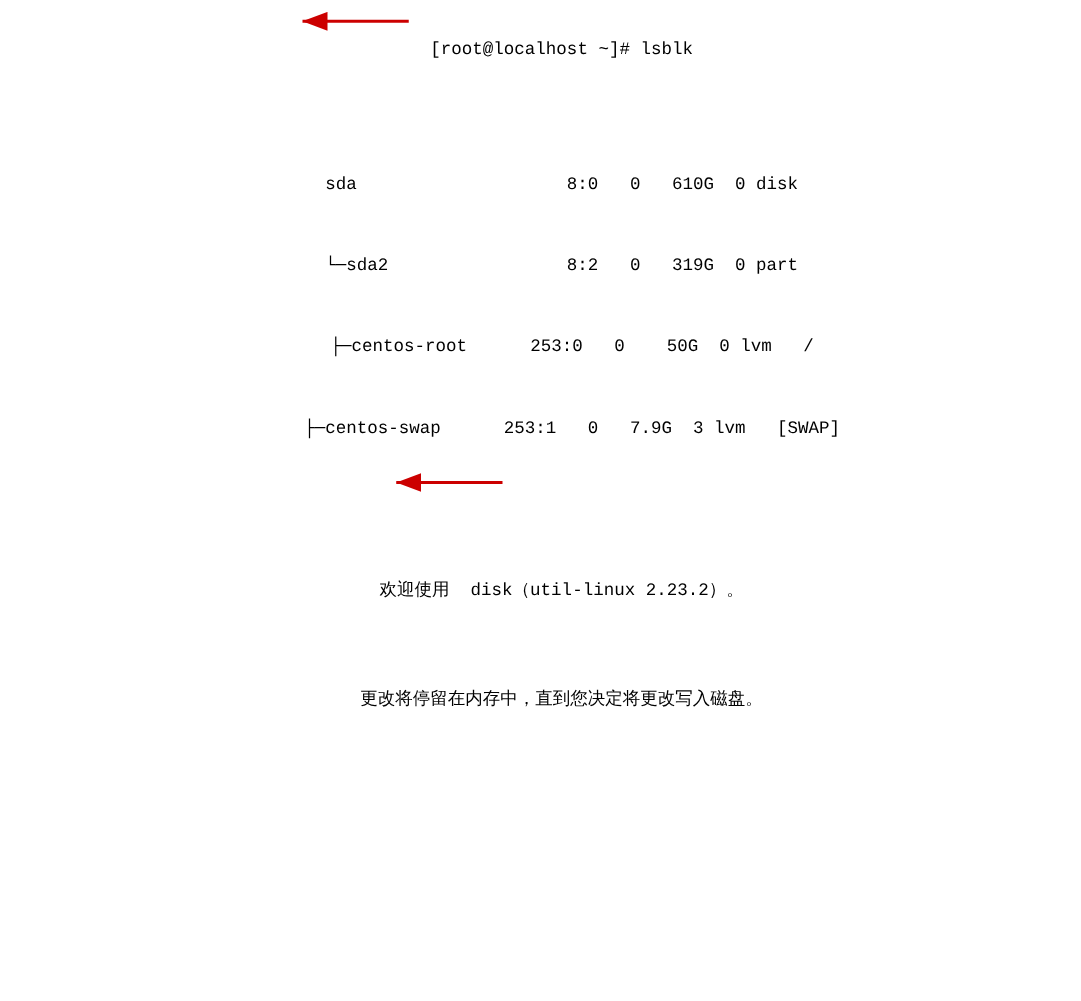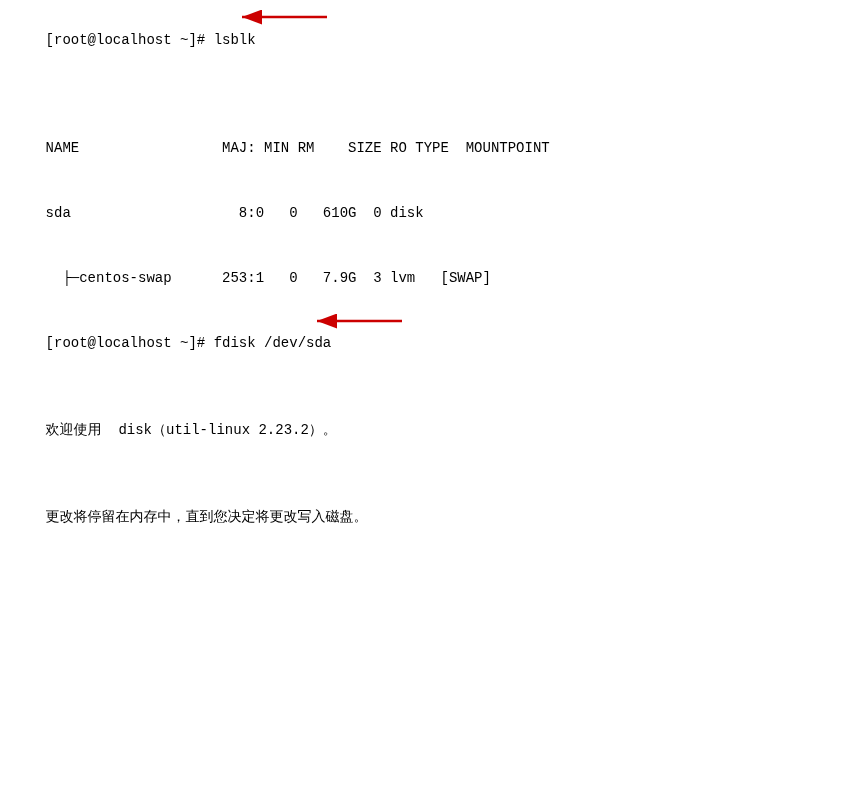--- a/index.html
+++ b/index.html
@@ -15,20 +15,21 @@
       background: #ffffff;
       color: #000000;
       padding: 8px 12px;
       width: 100%;
       min-height: 780px;
       position: relative;
     }
     .line {
       line-height: 1.55;
       white-space: pre;
+      text-align: center;
     }
   </style>
 </head>
 <body>
 
 <div class="terminal">
 
   <div class="line" style="position:relative;">
     <span>[root@localhost ~]# lsblk</span>
     
@@ -36,31 +37,33 @@
       <defs>
         <marker id="arrowhead1" markerWidth="8" markerHeight="6" refX="8" refY="3" orient="auto">
           <polygon points="0 0, 8 3, 0 6" fill="#cc0000"></polygon>
         </marker>
       </defs>
       <line x1="95" y1="13" x2="10" y2="13" stroke="#cc0000" stroke-width="2.5" marker-end="url(#arrowhead1)"></line>
     </svg>
   </div>
 
   <div class="line">
-    <span>NAME                 MAJ: MIN RM    SIZE RO TYPE  MOUNTPOINT</span>
+    <span>sda                    8:0   0   610G  0 disk</span>
   </div>
   <div class="line">
-    <span>sda                    8:0   0   610G  0 disk</span>
+    <span>└─sda2                 8:2   0   319G  0 part</span>
+  </div>
+  <div class="line">
+    <span>  ├─centos-root      253:0   0    50G  0 lvm   /</span>
   </div>
   <div class="line">
     <span>  ├─centos-swap      253:1   0   7.9G  3 lvm   [SWAP]</span>
   </div>
 
   <div class="line" style="position:relative;">
-    <span>[root@localhost ~]# fdisk /dev/sda</span>
     <svg style="position:absolute; left:295px; top:-4px;" width="100" height="26" viewBox="0 0 100 26">
       <defs>
         <marker id="arrowhead2" markerWidth="8" markerHeight="6" refX="8" refY="3" orient="auto">
           <polygon points="0 0, 8 3, 0 6" fill="#cc0000"></polygon>
         </marker>
       </defs>
       <line x1="95" y1="13" x2="10" y2="13" stroke="#cc0000" stroke-width="2.5" marker-end="url(#arrowhead2)"></line>
     </svg>
   </div>
 

